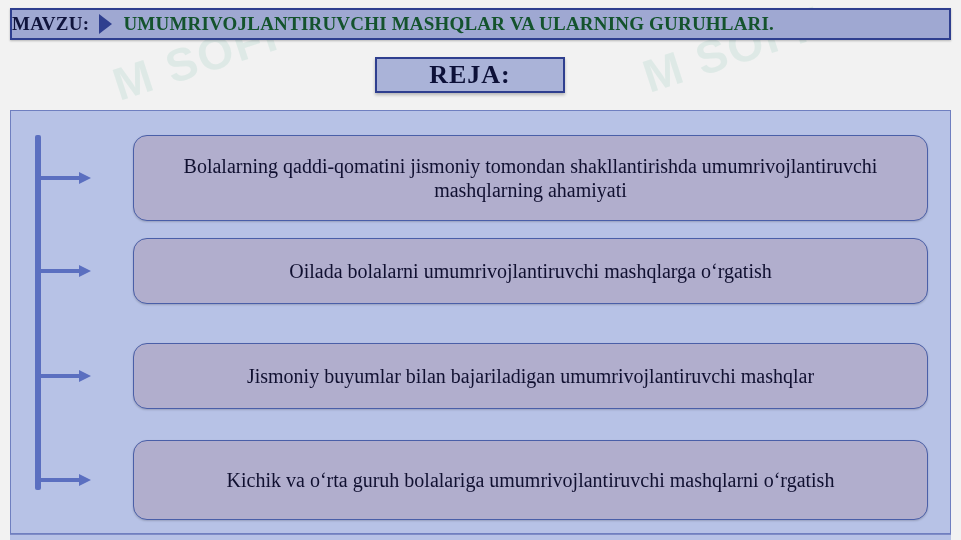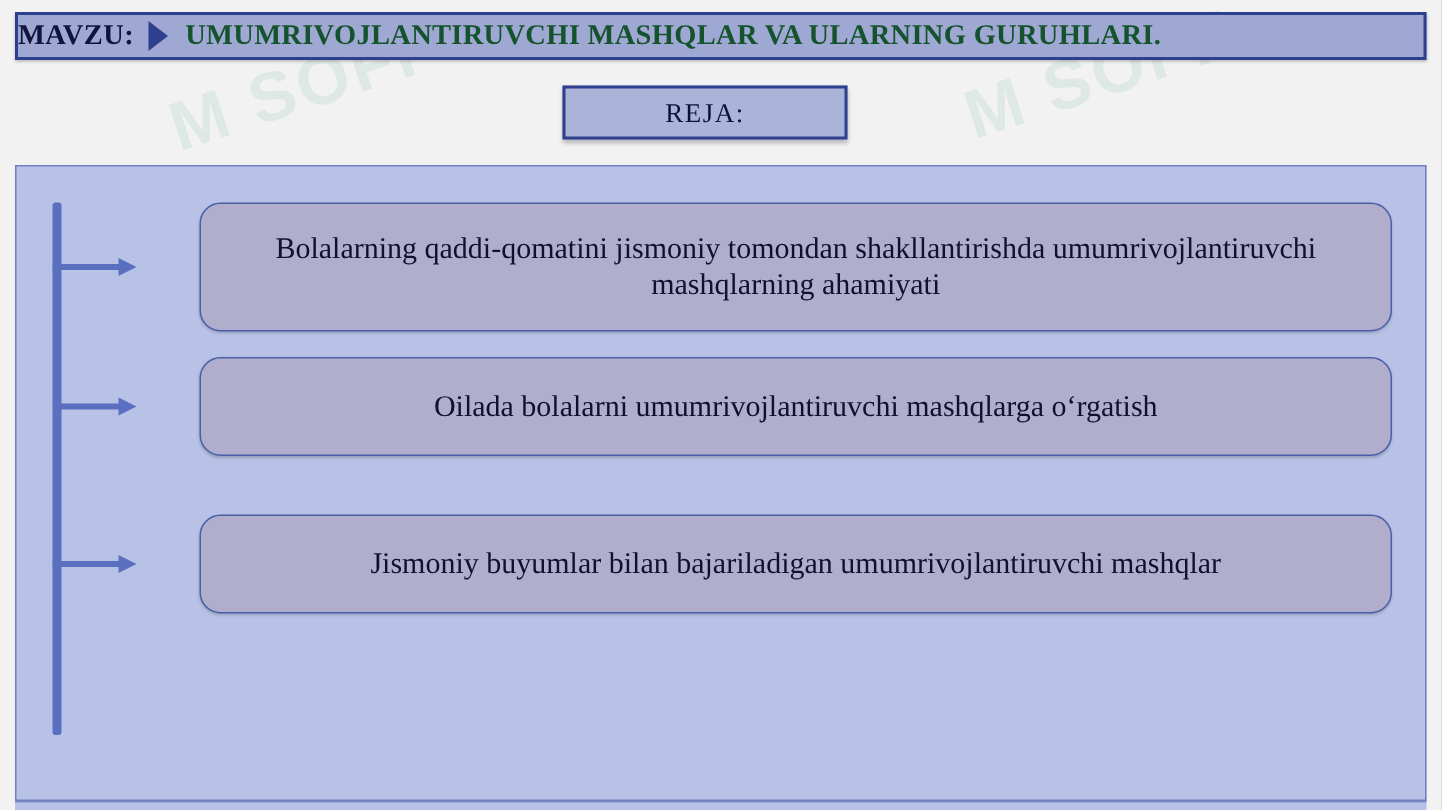--- a/index.html
+++ b/index.html
@@ -82,22 +82,22 @@
     background: #aab3d8;
     border: 2px solid #2f3f8f;
     box-sizing: border-box;
     display: flex;
     align-items: center;
     justify-content: center;
     z-index: 3;
     box-shadow: 0 2px 3px rgba(0,0,0,.25);
   }
   .reja-box .reja-label {
-    font-size: 18px;
-    font-weight: normal;
+    font-size: 26px;
+    font-weight: bold;
     color: #0d1138;
     letter-spacing: 1px;
   }
 
   
   .panel {
     position: absolute;
     left: 10px;
     top: 110px;
     width: 941px;
@@ -237,17 +237,28 @@
         <svg width="58" height="16" viewBox="0 0 58 16">
           <path d="M0 8 H46" stroke="#5b6fc0" stroke-width="4" fill="none"></path>
           <path d="M44 2 L56 8 L44 14 Z" fill="#5b6fc0"></path>
         </svg>
       </span>
       <div class="item-box">
         <span class="item-text">Oilada bolalarni umumrivojlantiruvchi mashqlarga o‘rgatish</span>
       </div>
     </div>
 
+    <div class="row row-3">
+      <span class="connector">
+        <svg width="58" height="16" viewBox="0 0 58 16">
+          <path d="M0 8 H46" stroke="#5b6fc0" stroke-width="4" fill="none"></path>
+          <path d="M44 2 L56 8 L44 14 Z" fill="#5b6fc0"></path>
+        </svg>
+      </span>
+      <div class="item-box">
+        <span class="item-text">Kichik va o‘rta guruh bolalariga umumrivojlantiruvchi mashqlarni o‘rgatish</span>
+      </div>
+    </div>
 
   </div>
 </div>
 
 <div class="bottom-strip"></div>
 
 </body></html>

